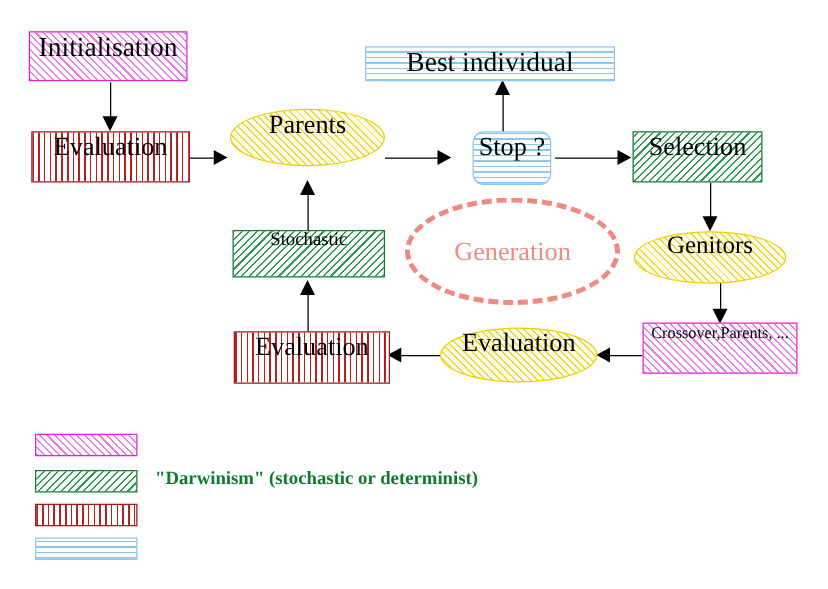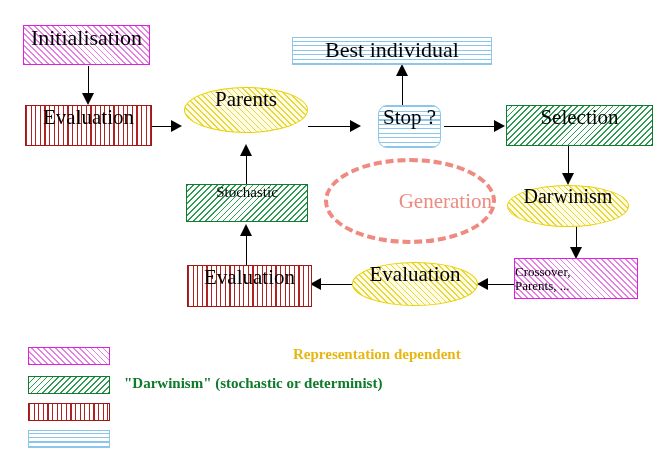--- a/index.html
+++ b/index.html
@@ -43,21 +43,21 @@
       #e8d83c 0px,#e8d83c 1.1px,#fffde8 1.1px,#fffde8 4.2px);
     border:1.5px solid #e8d000;
   }
 
   .ellipse{border-radius:50%;}
   .rounded{border-radius:9px;}
 
   .dashed-ellipse{
     position:absolute;box-sizing:border-box;border-radius:50%;
     border:4px dashed #ef8a80;background:transparent;
-    display:flex;align-items:center;justify-content:flex-end;
+    display:flex;align-items:center;justify-content:center;
   }
   .dashed-ellipse span{color:#ef8a80;}
 
   
   .line-h{position:absolute;height:0;border-top:1.3px solid #000;}
   .line-v{position:absolute;width:0;border-left:1.3px solid #000;}
   .arrow{position:absolute;width:0;height:0;}
   .arrow-r{border-top:6px solid transparent;border-bottom:6px solid transparent;border-left:11px solid #000;}
   .arrow-l{border-top:6px solid transparent;border-bottom:6px solid transparent;border-right:11px solid #000;}
   .arrow-d{border-left:6px solid transparent;border-right:6px solid transparent;border-top:12px solid #000;}
@@ -125,29 +125,29 @@
   </div>
 
   <div class="node fill-blue" style="left:292px;top:37px;width:200px;height:28px;font-size:22px;">
     <span>Best individual</span>
   </div>
 
   <div class="node fill-blue rounded" style="left:362px;top:105px;width:63px;height:43px;font-size:21px;margin-left:16px;">
     <span>Stop ?</span>
   </div>
 
-  <div class="node fill-green" style="left:506px;top:105px;width:147px;height:41px;font-size:21px;">
+  <div class="node fill-green" style="left:506px;top:105px;width:104px;height:41px;font-size:21px;">
     <span>Selection</span>
   </div>
 
   <div class="node fill-yellow ellipse" style="left:507px;top:185px;width:122px;height:42px;font-size:20px;">
-    <span>Darwinism</span>
+    <span>Genitors</span>
   </div>
 
-  <div class="node fill-magenta" style="left:514px;top:258px;width:124px;height:41px;font-size:13px;flex-direction:column;justify-content:center;">
+  <div class="node fill-magenta" style="left:514px;top:258px;width:124px;height:41px;font-size:13px;flex-direction:row;justify-content:center;">
     <span>Crossover,</span>
     <span>Parents, ...</span>
   </div>
 
   <div class="node fill-yellow ellipse" style="left:352px;top:262px;width:126px;height:44px;font-size:21px;">
     <span>Evaluation</span>
   </div>
 
   <div class="node fill-red" style="left:187px;top:265px;width:125px;height:42px;font-size:21px;">
     <span>Evaluation</span>
@@ -155,21 +155,20 @@
 
   <div class="node fill-green" style="left:186px;top:184px;width:122px;height:38px;font-size:15px;">
     <span>Stochastic</span>
   </div>
 
   <div class="dashed-ellipse" style="left:324px;top:158px;width:172px;height:86px;font-size:21px;">
     <span>Generation</span>
   </div>
 
   <div class="legend-swatch fill-magenta" style="left:28px;top:347px;"></div>
-  <div class="legend-text lt-gold" style="left:293px;top:346px;">Representation dependent</div>
 
   <div class="legend-swatch fill-green" style="left:28px;top:376px;"></div>
   <div class="legend-text lt-green" style="left:124px;top:375px;">"Darwinism" (stochastic or determinist)</div>
 
   <div class="legend-swatch fill-red" style="left:28px;top:403px;"></div>
 
   <div class="legend-swatch fill-blue" style="left:28px;top:430px;"></div>
 
 </div>
 

